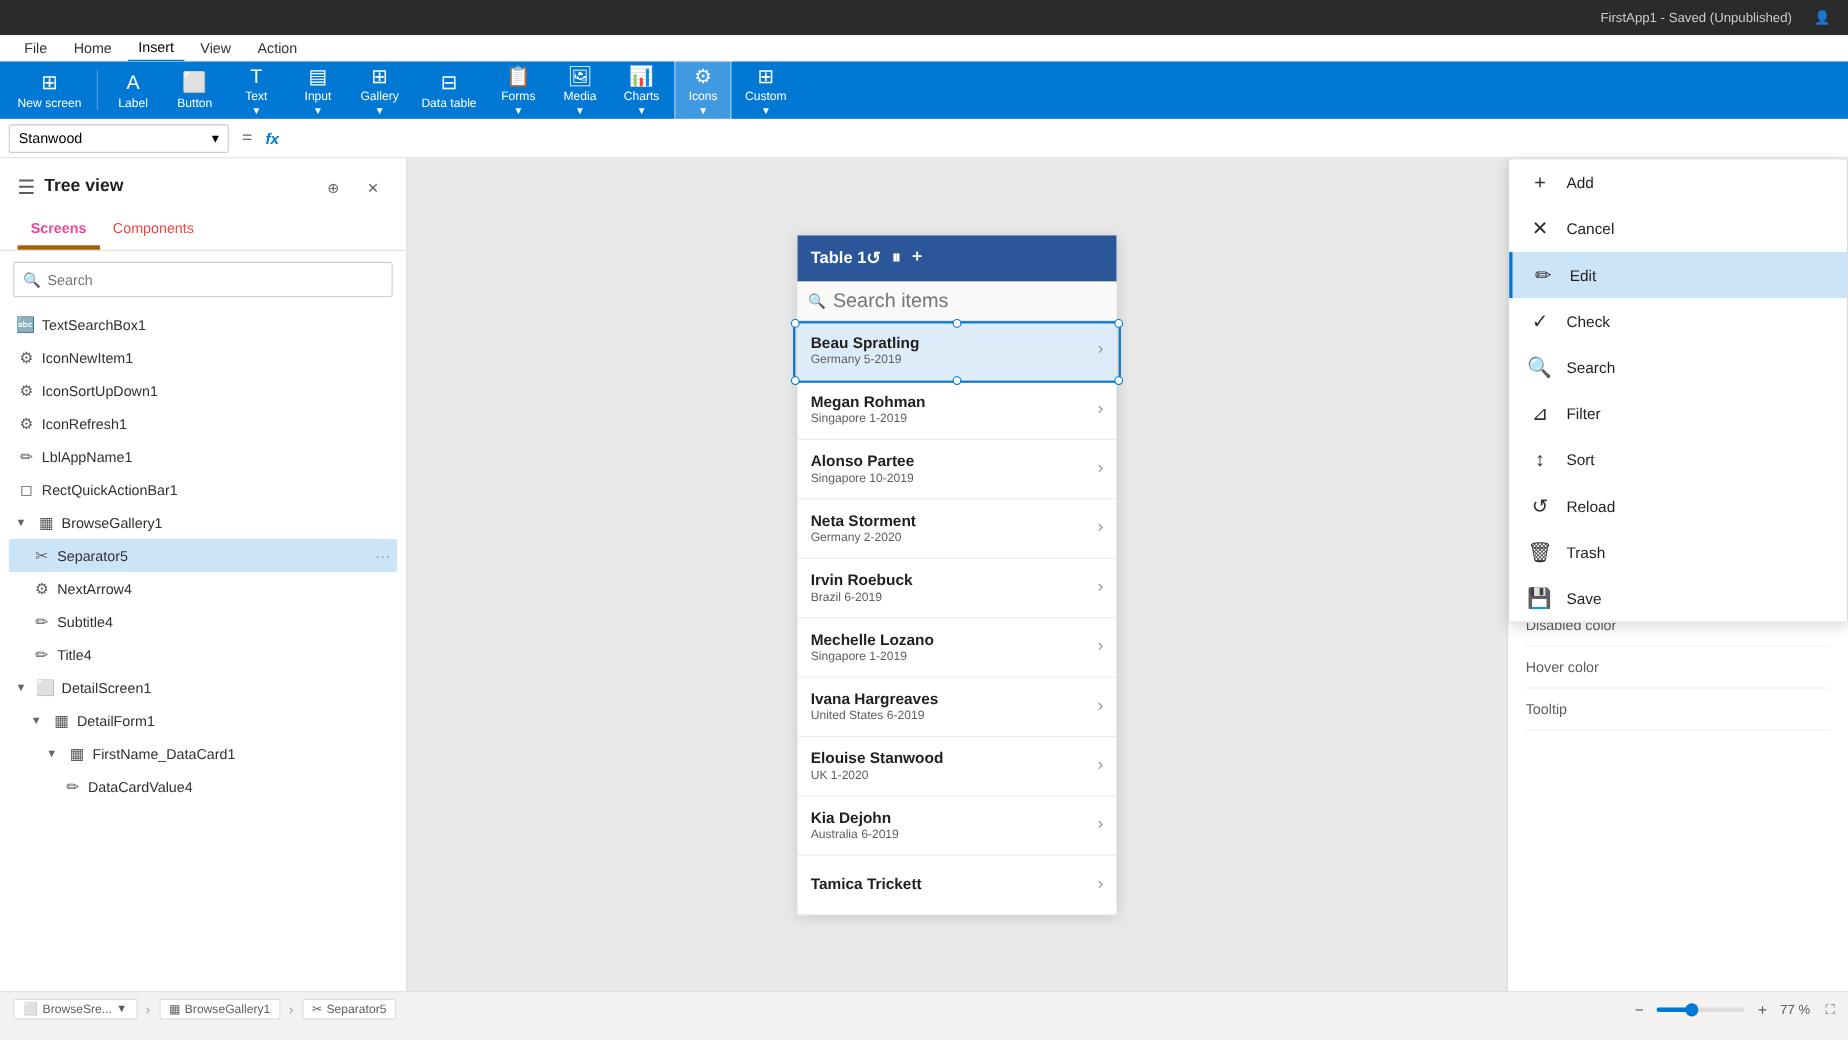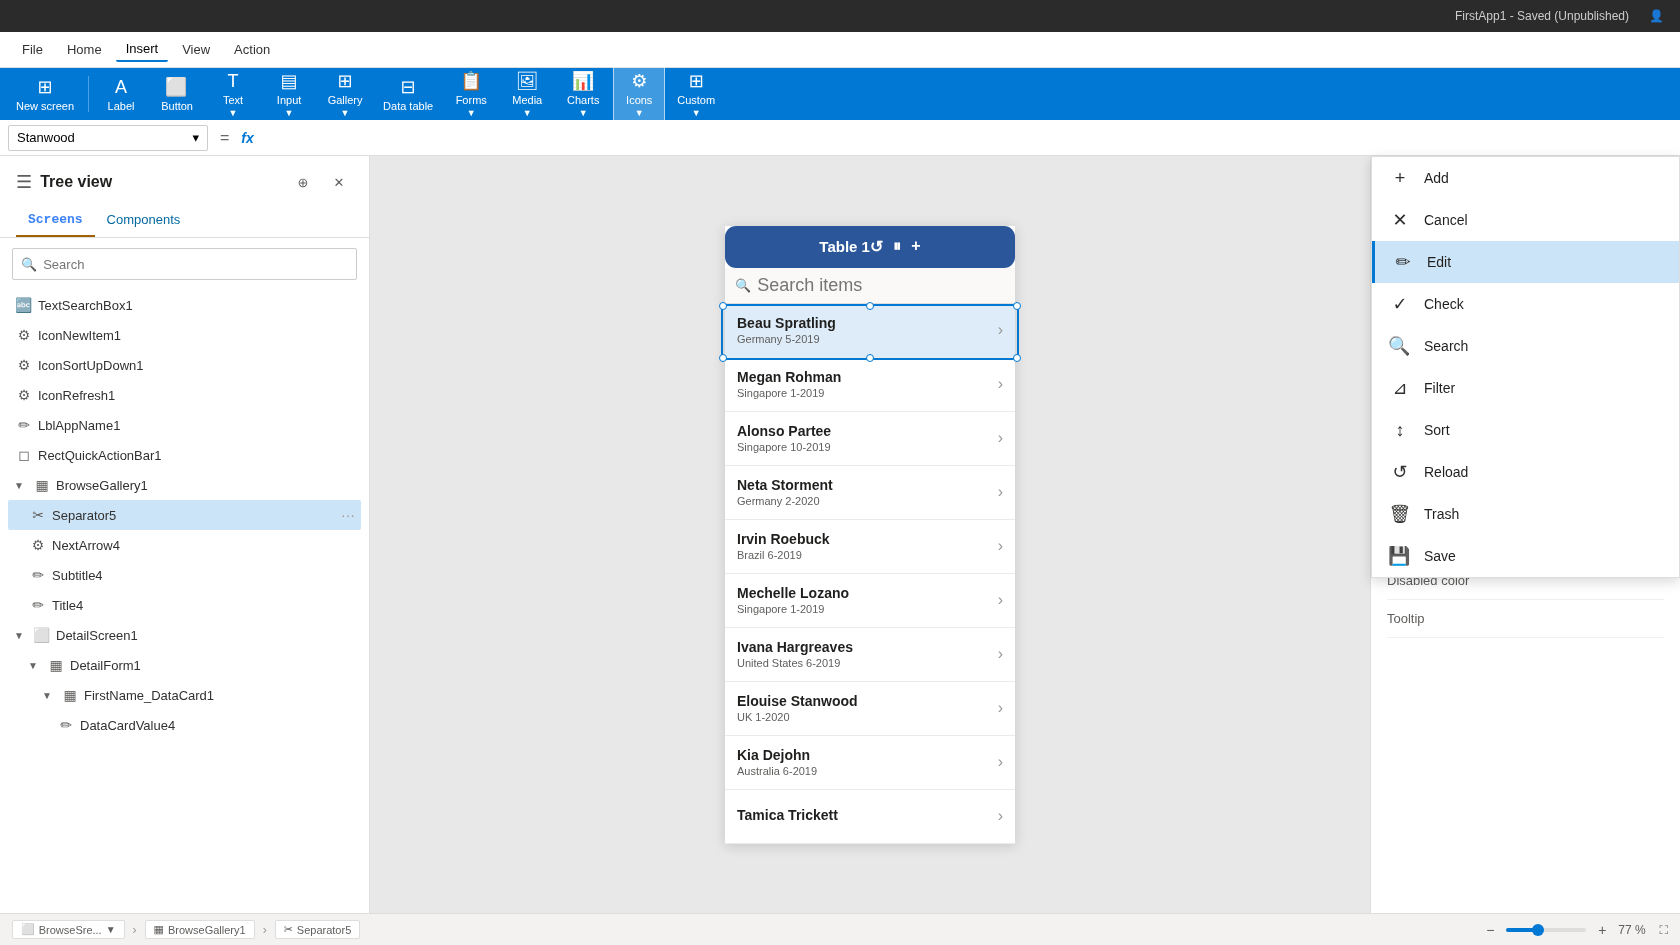--- a/index.html
+++ b/index.html
@@ -12,21 +12,21 @@
       display: flex;
       align-items: center;
       justify-content: flex-end;
       padding: 0 16px;
       color: #ccc;
       font-size: 12px;
     }
 
     
     .menu-bar {
-      height: 36px;
+      height: 24px;
       background: #fff;
       border-bottom: 1px solid #ddd;
       display: flex;
       align-items: center;
       padding: 0 12px;
       gap: 4px;
     }
     .menu-item {
       padding: 4px 10px;
       cursor: pointer;
@@ -149,28 +149,27 @@
     .tabs-row {
       display: flex;
       padding: 0 16px;
       gap: 0;
       border-bottom: 1px solid #ddd;
     }
     .tab {
       padding: 8px 12px;
       cursor: pointer;
       font-size: 13px;
-      color: #0369a1;
+      color: #ef4444;
       border-bottom: 2px solid transparent;
     }
     .tab.active {
-      color: #3b82f6;
-      border-bottom: 2px solid #a16207;
+      color: #ec4899;
+      border-bottom: 4px solid #a16207;
       font-weight: 600;
-      font-family: Liberation Mono, monospace;
     }
 
     .search-box {
       margin: 10px 12px;
       height: 32px;
       border: 1px solid #ccc;
       border-radius: 2px;
       display: flex;
       align-items: center;
       padding: 0 8px;
@@ -225,26 +224,25 @@
       background: #fff;
       width: 290px;
       box-shadow: 0 2px 12px rgba(0,0,0,0.15);
       position: relative;
     }
     .app-header {
       background: #2b579a;
       height: 42px;
       display: flex;
       align-items: center;
-      justify-content: center;
+      justify-content: flex-start;
       padding: 0 12px;
       color: #fff;
       font-size: 15px;
       font-weight: 600;
-      border-radius: 11px;
     }
     .app-header-icons {
       display: flex;
       gap: 10px;
     }
     .search-bar-app {
       height: 36px;
       border-bottom: 1px solid #ddd;
       display: flex;
       align-items: center;
@@ -719,20 +717,23 @@
     </div>
 
     <div class="right-panel-body">
       <div class="prop-row">
         <span class="prop-label">Border</span>
       </div>
       <div class="prop-row">
         <span class="prop-label">Disabled color</span>
       </div>
       <div class="prop-row">
+        <span class="prop-label">Hover color</span>
+      </div>
+      <div class="prop-row">
         <span class="prop-label">Tooltip</span>
       </div>
     </div>
   </div>
 
 </div>
 
 <div class="bottom-bar">
   <div class="breadcrumb-item">
     <span>⬜</span>

